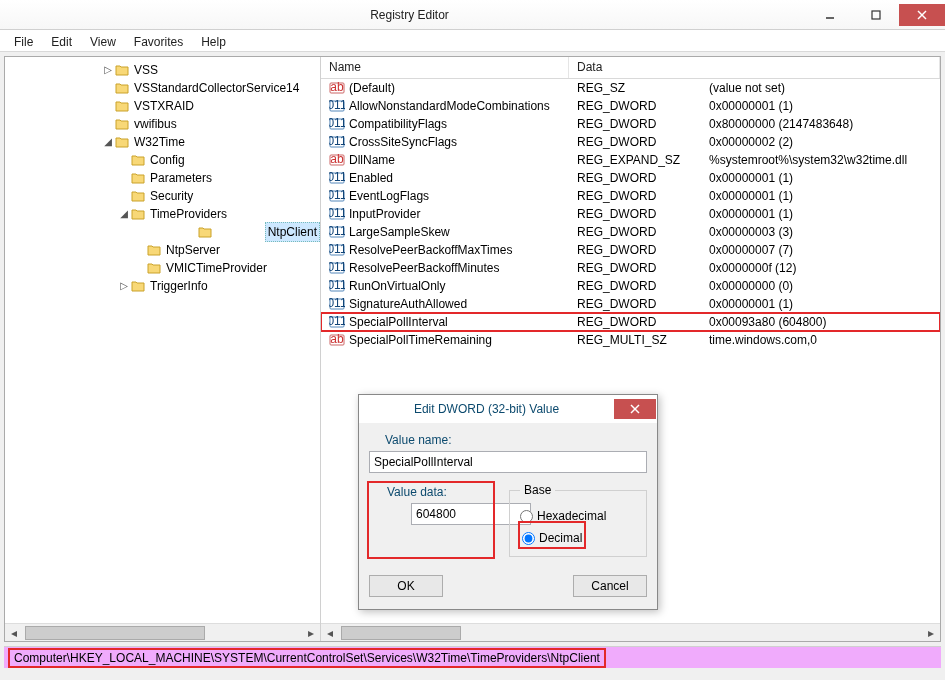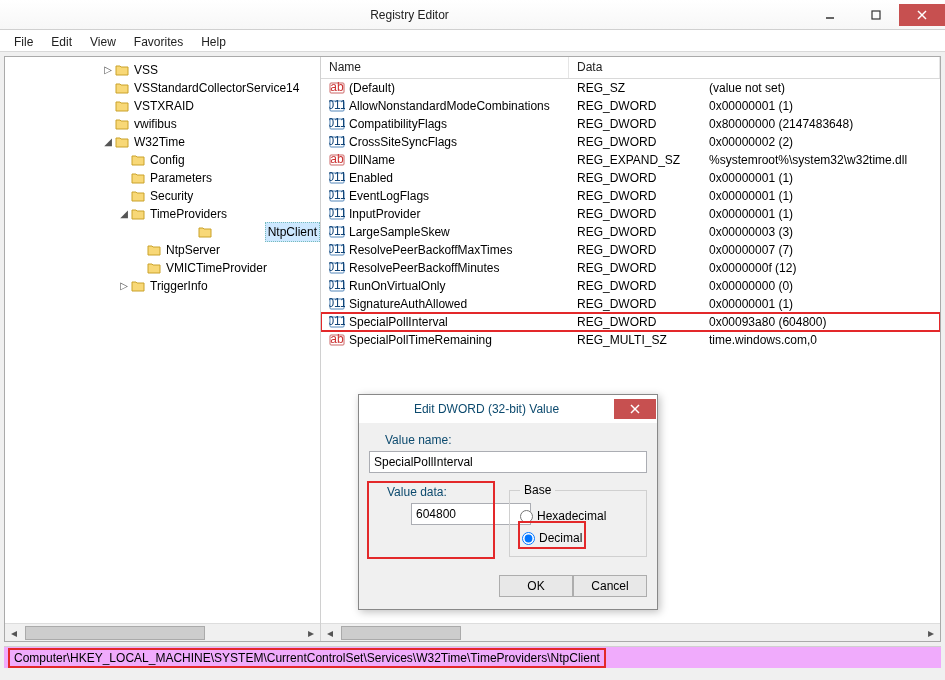--- a/index.html
+++ b/index.html
@@ -50,21 +50,21 @@
 .dlg-body { padding:10px; }
 .dlg-label { margin-bottom:4px; color:#0c4a6e;margin-left:16px; }
 .dlg-input { width:100%; height:22px; border:1px solid #abadb3; padding:2px 4px; background:#fff; margin-bottom:10px; }
 .dlg-row { display:flex; gap:16px; }
 .dlg-col { display:flex; flex-direction:column; }
 .fieldset { border:1px solid #d0d0d0; padding:6px 10px 8px 10px; }
 .fieldset legend { padding:0 4px; }
 .radio-row { display:flex; align-items:flex-end; gap:4px; height:20px;}
 .radio-row input { margin:0; }
 .highlight-box { outline:2px solid #e3282a; padding:2px; }
-.dlg-buttons { display:flex; justify-content:flex-end; gap:0; padding:8px 10px 12px; }
+.dlg-buttons { display:flex; justify-content:space-between; gap:0; padding:8px 10px 12px; }
 .btn { width:74px; height:22px; background:#e8e8e8; border:1px solid #adadad; }
 
 .hscroll { position:absolute; bottom:0; left:0; right:0; height:18px; background:#f0f0f0; border-top:1px solid #ddd; display:flex; align-items:center; }
 .hscroll .thumb { height:14px; background:#cdcdcd; border:1px solid #aaa; }
 .hscroll .arrow { width:18px; height:18px; display:flex; align-items:center; justify-content:center; color:#555;}
 </style>
 </head>
 <body>
 
 <div class="titlebar">

